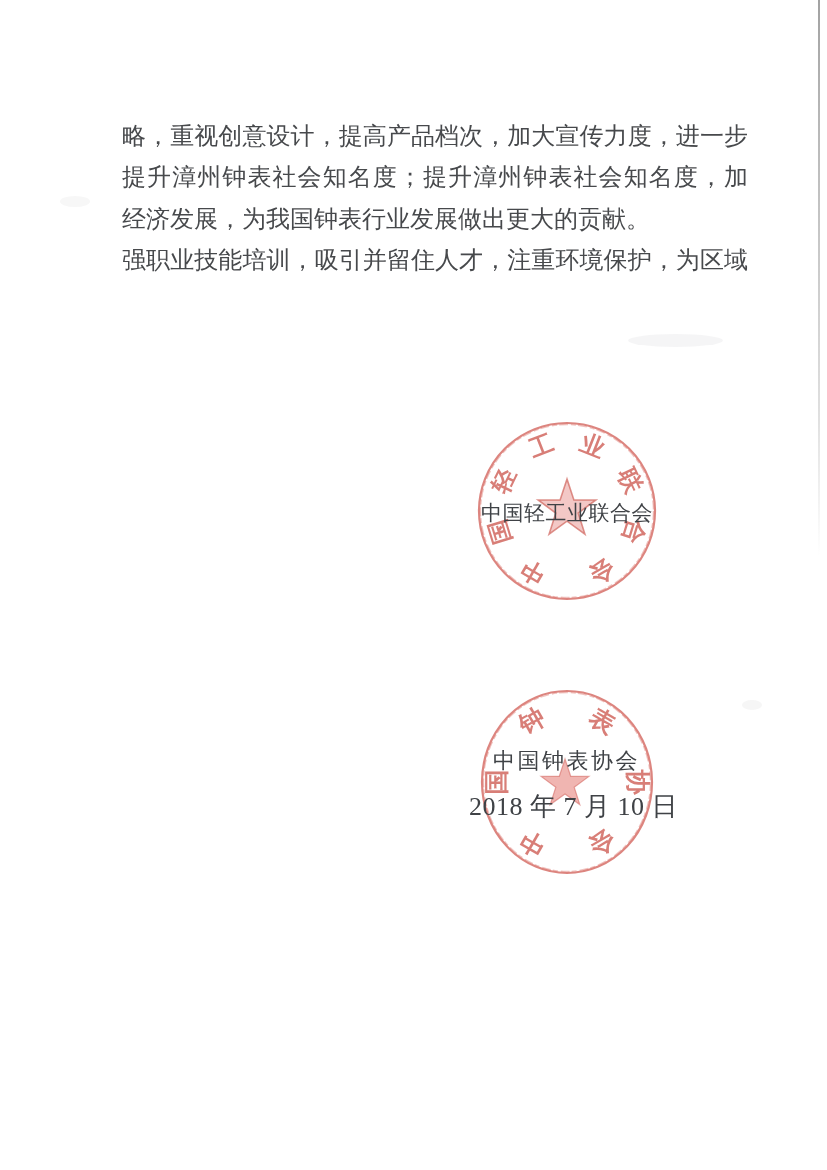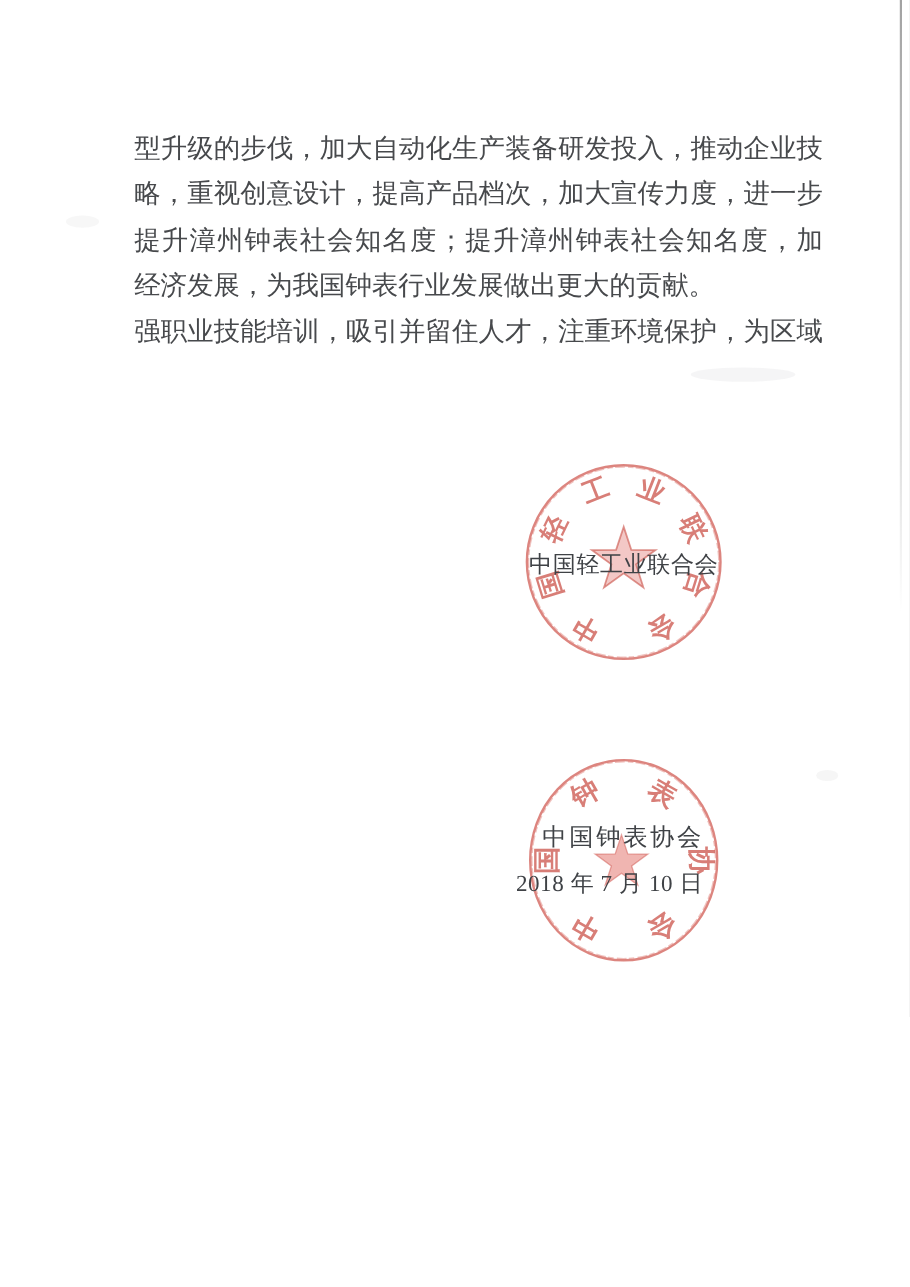--- a/index.html
+++ b/index.html
@@ -51,21 +51,21 @@
   .sig-org-2 {
     left: 493px;
     top: 746px;
     font-size: 22px;
     letter-spacing: 2.5px;
     text-align: center;
   }
   .sig-date {
     left: 469px;
     top: 789px;
-    font-size: 21px;
+    font-size: 26px;
     letter-spacing: 0.5px;
   }
 
   
   .seal {
     position: absolute;
     z-index: 2;
     opacity: 0.9;
   }
   .seal-1 { left: 467px; top: 411px; }
@@ -123,21 +123,20 @@
   .smudge-1 { left: 628px; top: 334px; width: 95px; height: 13px; background: rgba(120,120,125,0.07); }
   .smudge-2 { left: 60px;  top: 196px; width: 30px; height: 11px; background: rgba(120,120,125,0.06); }
   .smudge-3 { left: 742px; top: 700px; width: 20px; height: 10px; background: rgba(140,140,145,0.08); }
 </style>
 </head>
 <body>
 
 <div class="page">
 
   <div class="body-text">
-    <div class="body-line justified">型升级的步伐，加大自动化生产装备研发投入，推动企业技</div>
     <div class="body-line justified">略，重视创意设计，提高产品档次，加大宣传力度，进一步</div>
     <div class="body-line justified">提升漳州钟表社会知名度；提升漳州钟表社会知名度，加</div>
     <div class="body-line">经济发展，为我国钟表行业发展做出更大的贡献。</div>
     <div class="body-line justified">强职业技能培训，吸引并留住人才，注重环境保护，为区域</div>
   </div>
 
   <svg class="seal seal-1" width="200" height="200" viewBox="0 0 200 200">
     <circle class="seal-ring" cx="100" cy="100" r="88"></circle>
     <circle class="seal-ring-rough" cx="100" cy="100" r="86.5"></circle>
     <polygon class="seal-star-1" points="100,68 106.9,88.9 128.9,89 111.2,102.1 117.9,123.1 100,110.2 82.1,123.1 88.8,102.1 71.1,89 93.1,88.9"></polygon>

